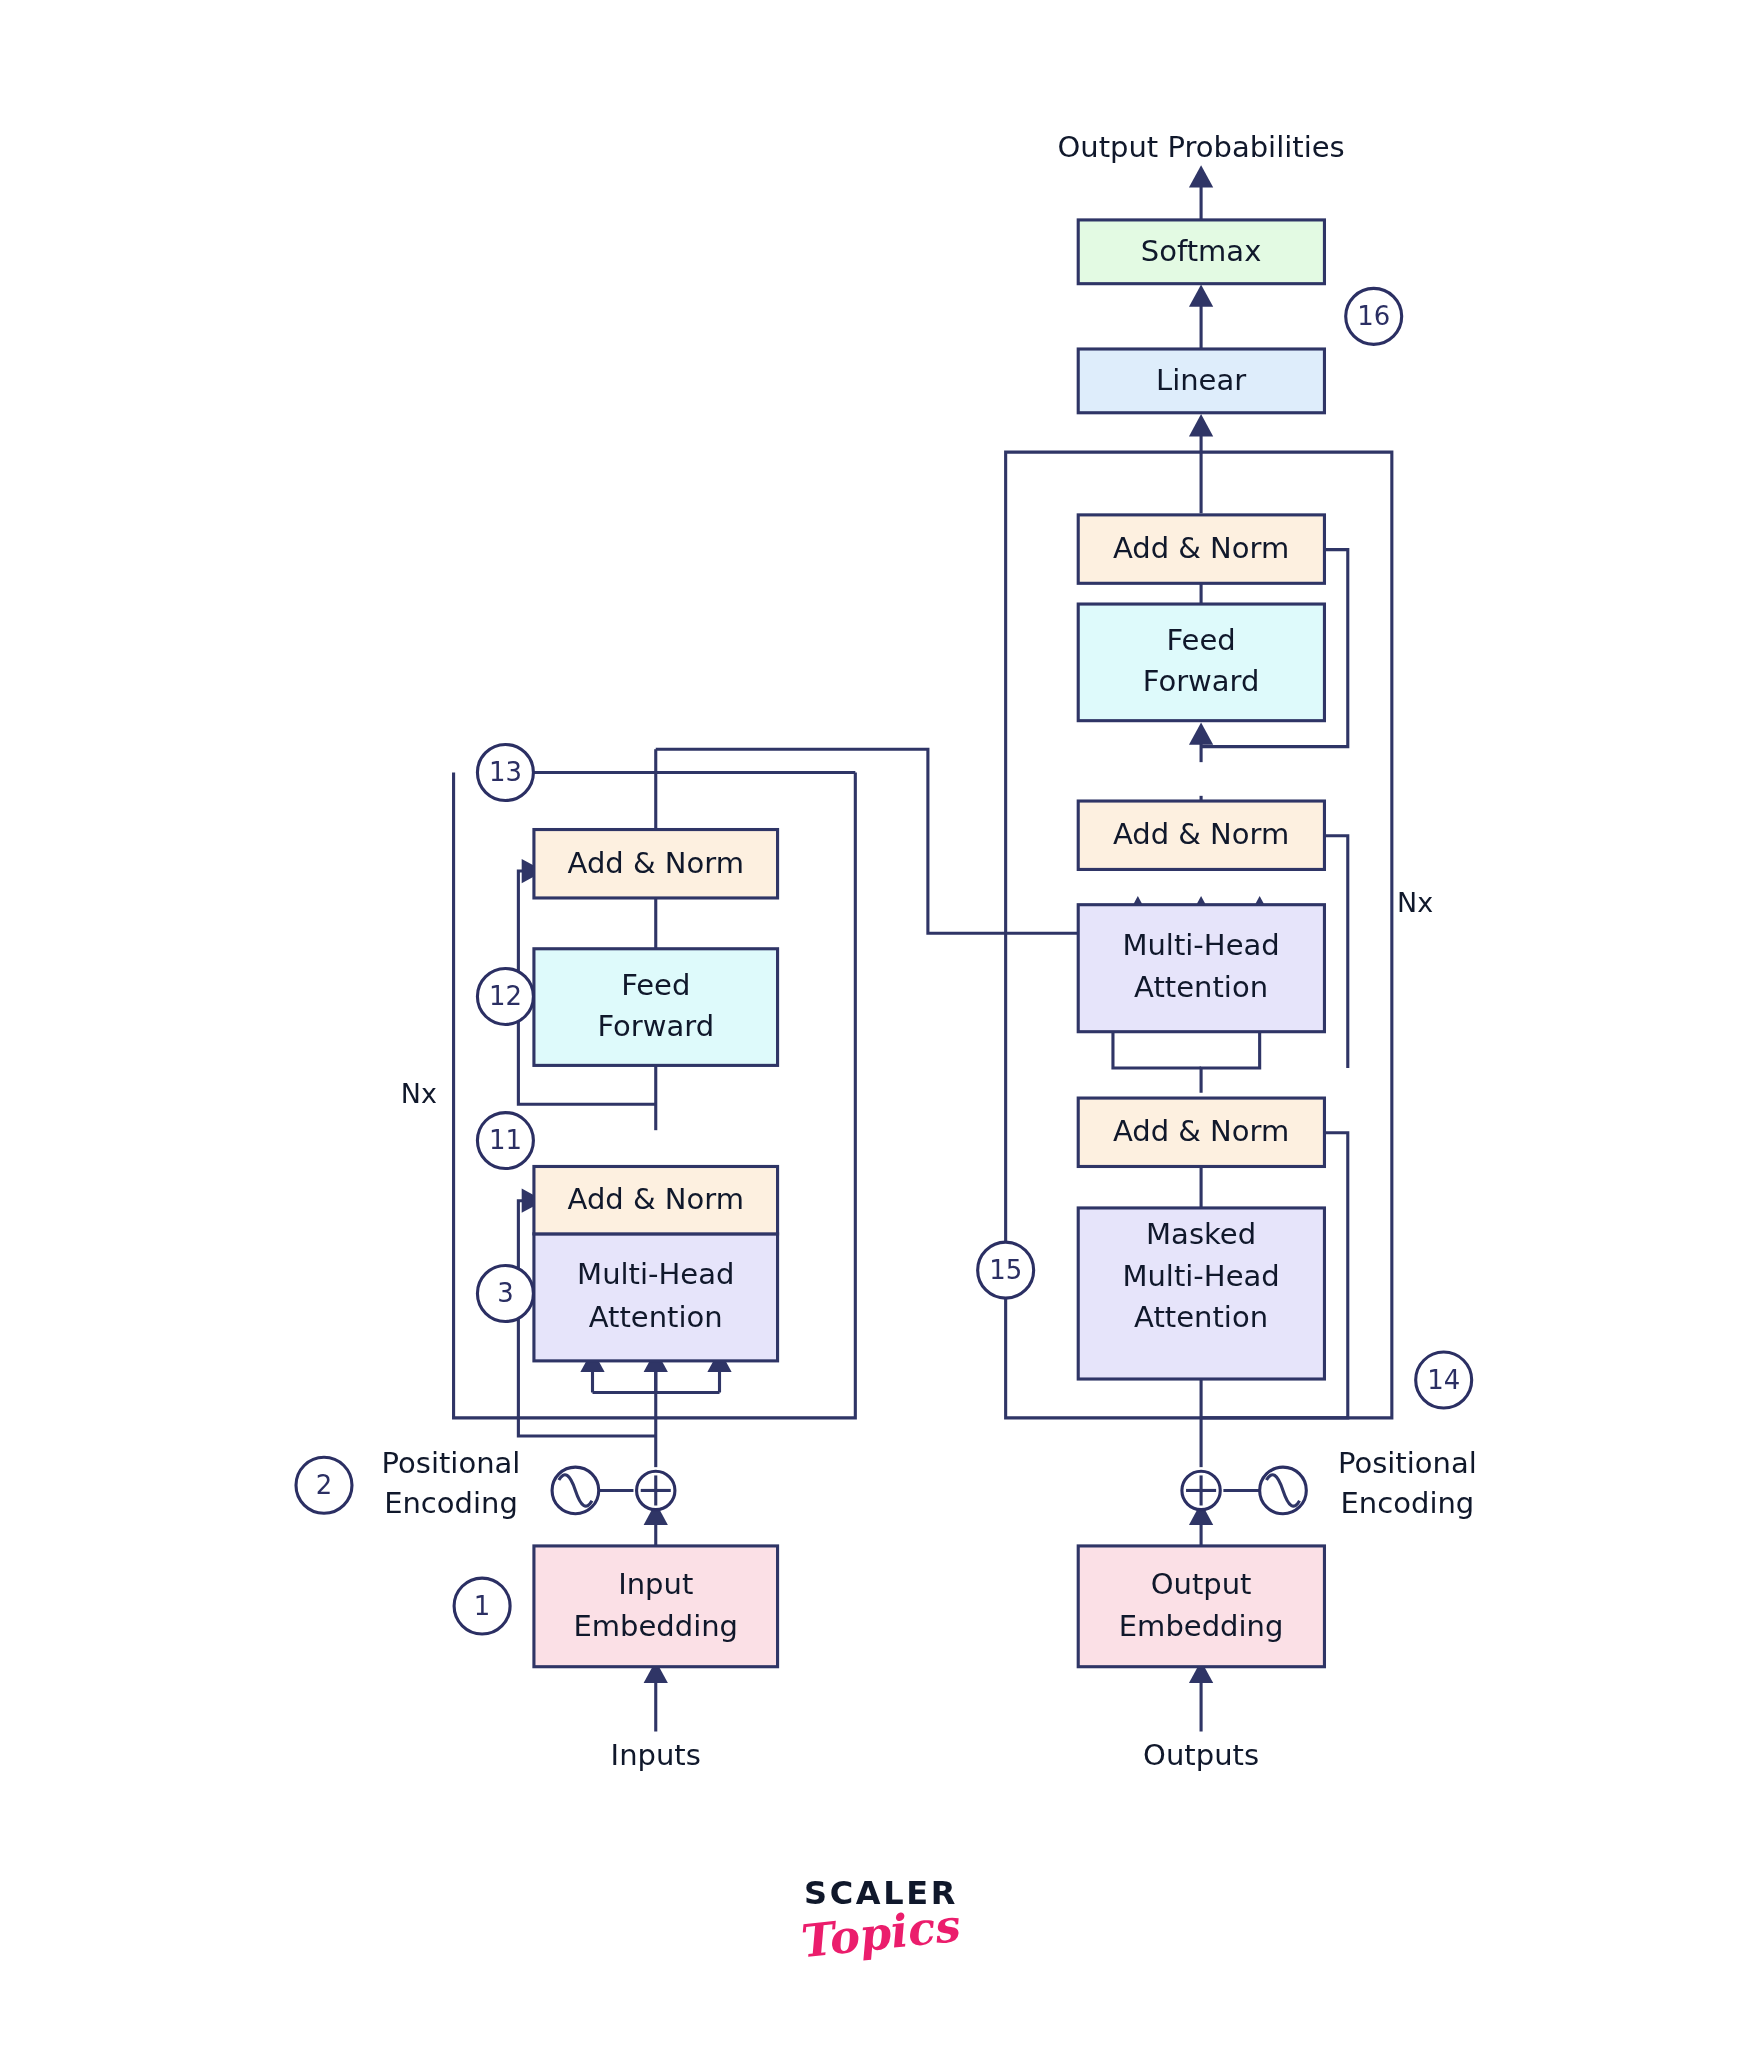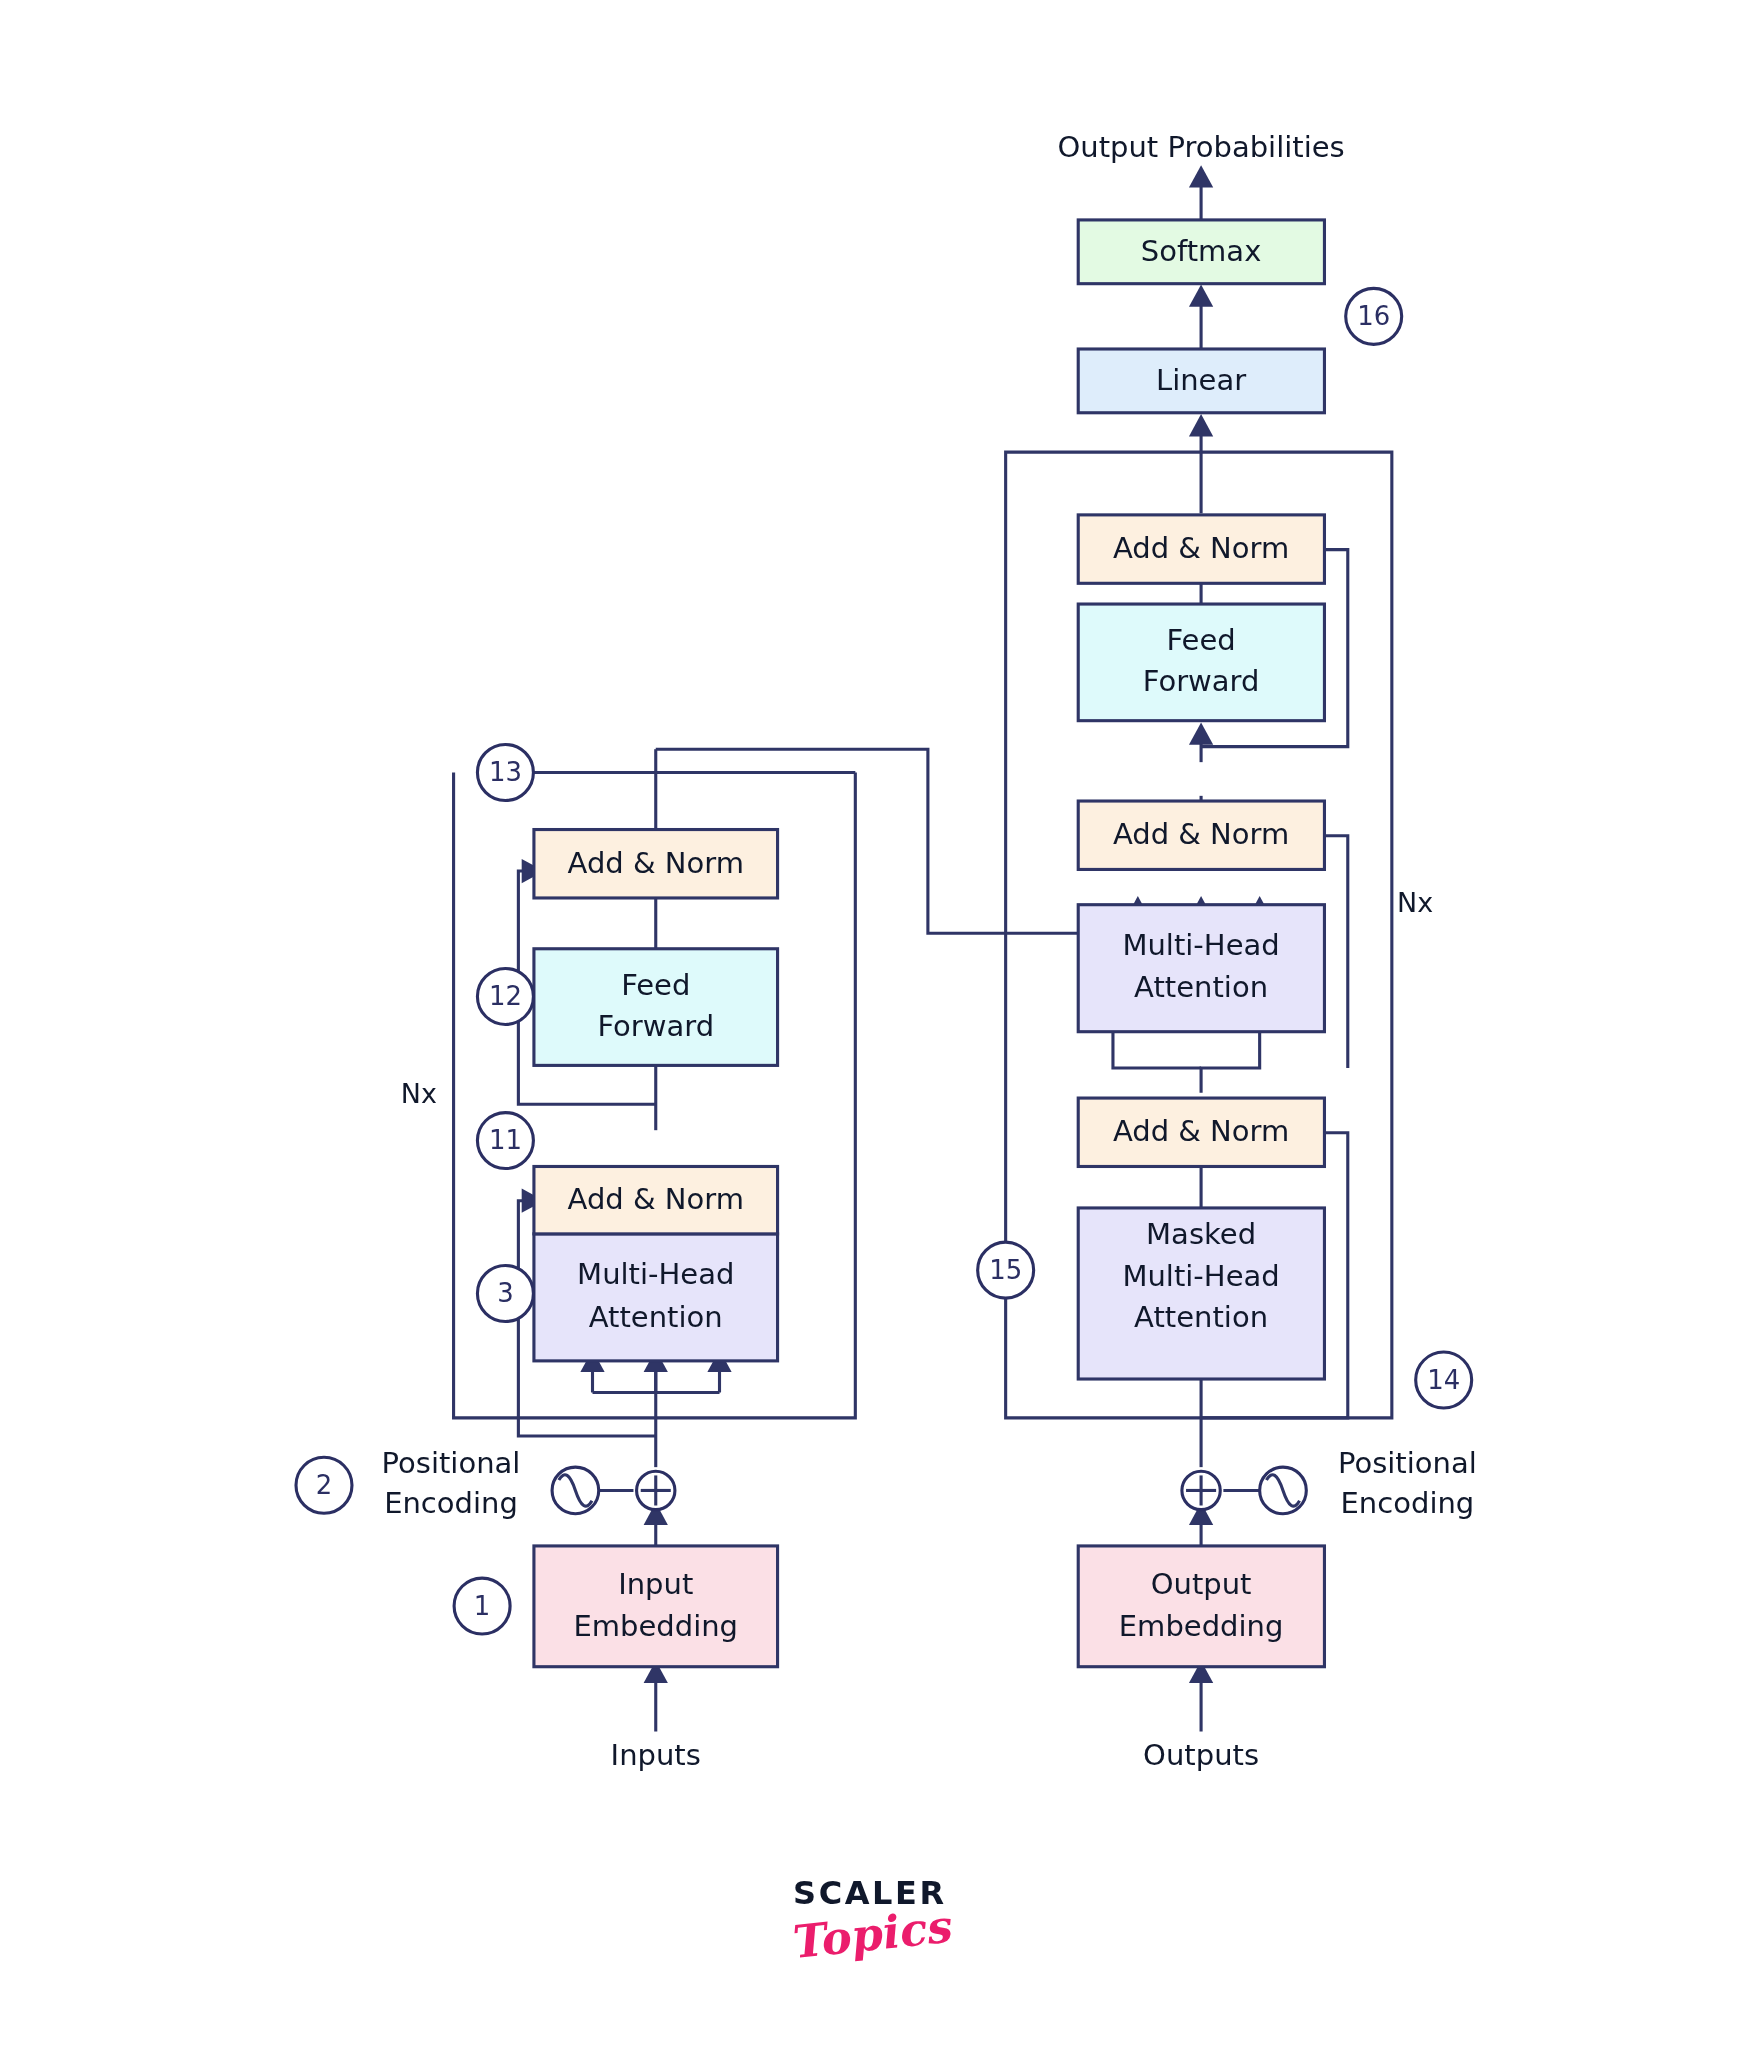--- a/index.html
+++ b/index.html
@@ -17,21 +17,21 @@
             font-size:56px;fill:#10182b;text-anchor:middle;dominant-baseline:middle;}
   .nx-text{font-family:"DejaVu Sans","Liberation Sans",sans-serif;
             font-size:52px;fill:#10182b;text-anchor:middle;dominant-baseline:middle;}
   .step-text{font-family:"DejaVu Sans","Liberation Sans",sans-serif;
             font-size:50px;fill:#2b2f63;text-anchor:middle;dominant-baseline:middle;}
   .wire{stroke:#2f3566;stroke-width:6;fill:none;}
   .outline{stroke:#2f3566;stroke-width:6;fill:none;}
   .boxrect{stroke:#2f3566;stroke-width:6;}
   .circ{stroke:#2b2f63;stroke-width:6;fill:#ffffff;}
 
-  #logo{position:absolute;left:793px;top:1877px;width:176px;text-align:left;}
+  #logo{position:absolute;left:793px;top:1877px;width:176px;text-align:center;}
   #logo .scaler{font-family:"DejaVu Sans","Liberation Sans",sans-serif;
      font-weight:bold;font-size:32px;letter-spacing:2.6px;color:#10182b;line-height:1;}
   #logo .topics{font-family:"DejaVu Serif","Liberation Serif",serif;
      font-style:italic;font-weight:bold;font-size:45px;color:#eb1d6c;line-height:1;
      margin-top:2.1px;transform:rotate(-6deg);}
 </style>
 </head>
 <body>
 
 <div id="stage">

